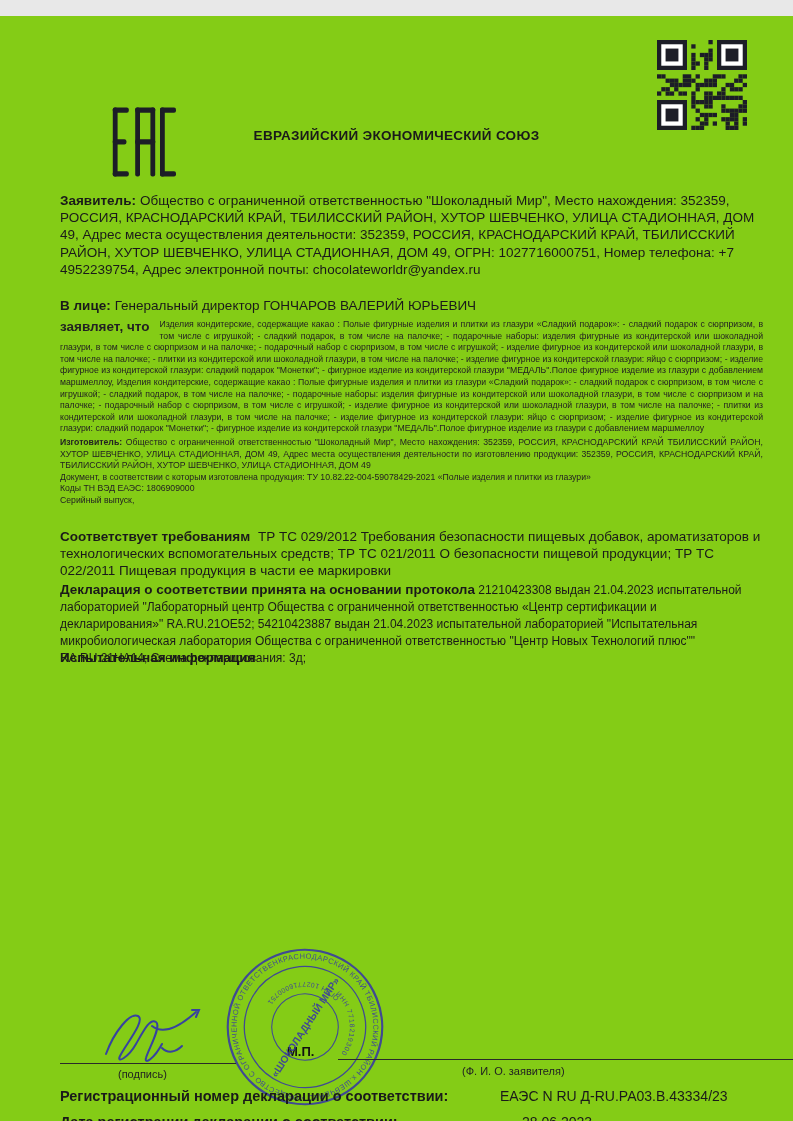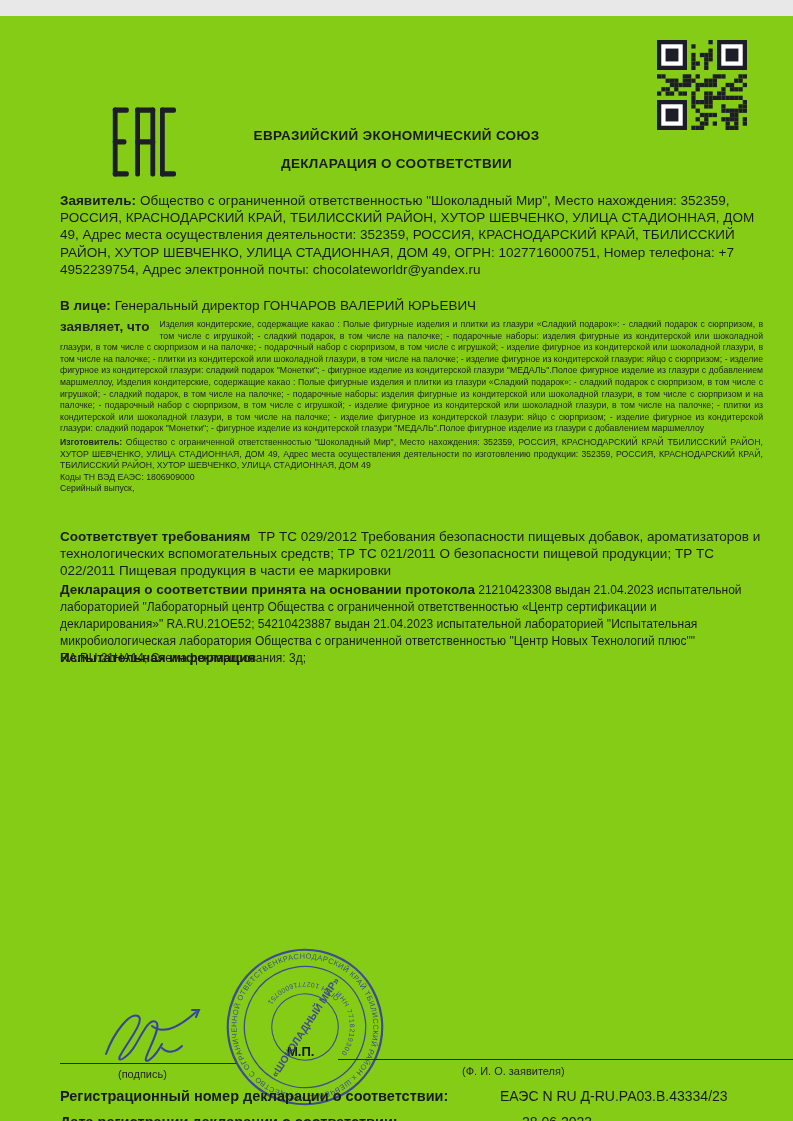--- a/index.html
+++ b/index.html
@@ -174,38 +174,38 @@
           <rect fill="#fff" x="60" y="4" width="20" height="20"></rect>
           <rect fill="#1c1d27" x="64" y="8" width="12" height="12"></rect>
           <rect x="0" y="56" width="28" height="28"></rect>
           <rect fill="#fff" x="4" y="60" width="20" height="20"></rect>
           <rect fill="#1c1d27" x="8" y="64" width="12" height="12"></rect>
         </g>
       </svg>
   </div>
 
   <div class="abs title" style="top:112px;left:0;">ЕВРАЗИЙСКИЙ ЭКОНОМИЧЕСКИЙ СОЮЗ</div>
-  <div class="abs title" style="top:140px;left:0;">ДЕКЛАРАЦИЯ О СООТВЕТСТВИИ</div>
 
   <div class="abs sec body-txt" style="top:176px;">
     <b class="inline-label">Заявитель:</b><span>Общество с ограниченной ответственностью "Шоколадный Мир", Место нахождения: 352359, РОССИЯ, КРАСНОДАРСКИЙ КРАЙ, ТБИЛИССКИЙ РАЙОН, ХУТОР ШЕВЧЕНКО, УЛИЦА СТАДИОННАЯ, ДОМ 49, Адрес места осуществления деятельности: 352359, РОССИЯ, КРАСНОДАРСКИЙ КРАЙ, ТБИЛИССКИЙ РАЙОН, ХУТОР ШЕВЧЕНКО, УЛИЦА СТАДИОННАЯ, ДОМ 49, ОГРН: 1027716000751, Номер телефона: +7 4952239754, Адрес электронной почты: chocolateworldr@yandex.ru</span>
   </div>
 
   <div class="abs sec body-txt" style="top:281px;">
     <b class="inline-label">В лице:</b><span>Генеральный директор ГОНЧАРОВ ВАЛЕРИЙ ЮРЬЕВИЧ</span>
   </div>
 
   <div class="abs sec" style="top:303px;">
     <div class="small-txt" style="text-align:justify;">
       <b style="float:left;font-size:13.5px;margin-right:10px;line-height:15px;">заявляет, что</b><span>Изделия кондитерские, содержащие какао : Полые фигурные изделия и плитки из глазури «Сладкий подарок»: - сладкий подарок с сюрпризом, в том числе с игрушкой; - сладкий подарок, в том числе на палочке; - подарочные наборы: изделия фигурные из кондитерской или шоколадной глазури, в том числе с сюрпризом и на палочке; - подарочный набор с сюрпризом, в том числе с игрушкой; - изделие фигурное из кондитерской или шоколадной глазури, в том числе на палочке; - плитки из кондитерской или шоколадной глазури, в том числе на палочке; - изделие фигурное из кондитерской глазури: яйцо с сюрпризом; - изделие фигурное из кондитерской глазури: сладкий подарок "Монетки"; - фигурное изделие из кондитерской глазури "МЕДАЛЬ".Полое фигурное изделие из глазури с добавлением маршмеллоу, Изделия кондитерские, содержащие какао : Полые фигурные изделия и плитки из глазури «Сладкий подарок»: - сладкий подарок с сюрпризом, в том числе с игрушкой; - сладкий подарок, в том числе на палочке; - подарочные наборы: изделия фигурные из кондитерской или шоколадной глазури, в том числе с сюрпризом и на палочке; - подарочный набор с сюрпризом, в том числе с игрушкой; - изделие фигурное из кондитерской или шоколадной глазури, в том числе на палочке; - плитки из кондитерской или шоколадной глазури, в том числе на палочке; - изделие фигурное из кондитерской глазури: яйцо с сюрпризом; - изделие фигурное из кондитерской глазури: сладкий подарок "Монетки"; - фигурное изделие из кондитерской глазури "МЕДАЛЬ".Полое фигурное изделие из глазури с добавлением маршмеллоу</span>
     </div>
     <div class="small-txt" style="margin-top:2px;text-align:justify;">
       <b>Изготовитель:</b>
       <span>Общество с ограниченной ответственностью "Шоколадный Мир", Место нахождения: 352359, РОССИЯ, КРАСНОДАРСКИЙ КРАЙ ТБИЛИССКИЙ РАЙОН, ХУТОР ШЕВЧЕНКО, УЛИЦА СТАДИОННАЯ, ДОМ 49, Адрес места осуществления деятельности по изготовлению продукции: 352359, РОССИЯ, КРАСНОДАРСКИЙ КРАЙ, ТБИЛИССКИЙ РАЙОН, ХУТОР ШЕВЧЕНКО, УЛИЦА СТАДИОННАЯ, ДОМ 49</span>
     </div>
+    <div class="small-txt">Документ, в соответствии с которым изготовлена продукция: ТУ 10.82.22-004-59078429-2021 «Полые изделия и плитки из глазури»</div>
     <div class="small-txt">Коды ТН ВЭД ЕАЭС: 1806909000</div>
     <div class="small-txt">Серийный выпуск,</div>
   </div>
 
   <div class="abs sec body-txt" style="top:512px;">
     <b class="inline-label">Соответствует требованиям</b> <span>ТР ТС 029/2012 Требования безопасности пищевых добавок, ароматизаторов и технологических вспомогательных средств; ТР ТС 021/2011 О безопасности пищевой продукции; ТР ТС 022/2011 Пищевая продукция в части ее маркировки</span>
   </div>
 
   <div class="abs sec" style="top:565px;font-size:12px;line-height:17px;">
     <b style="font-size:13.5px;">Декларация о соответствии принята на основании протокола</b>

